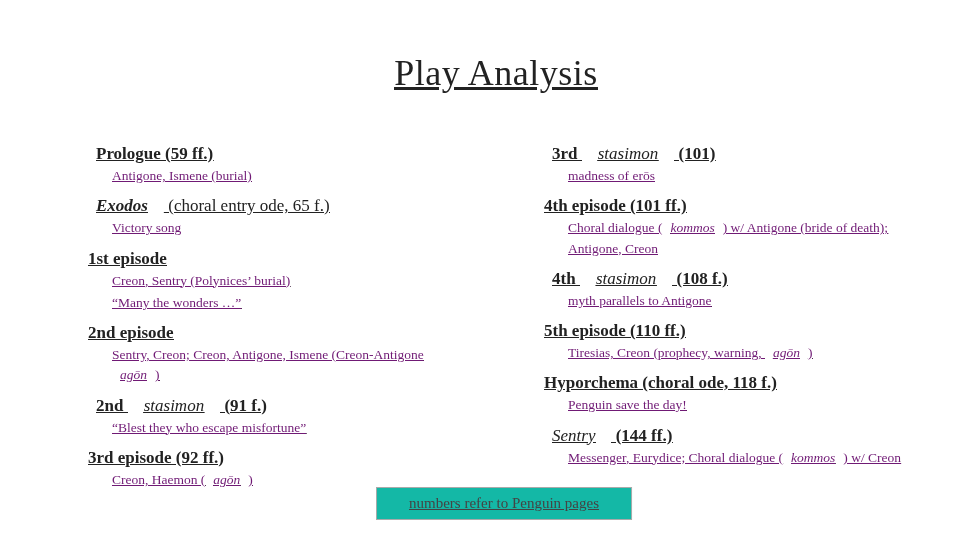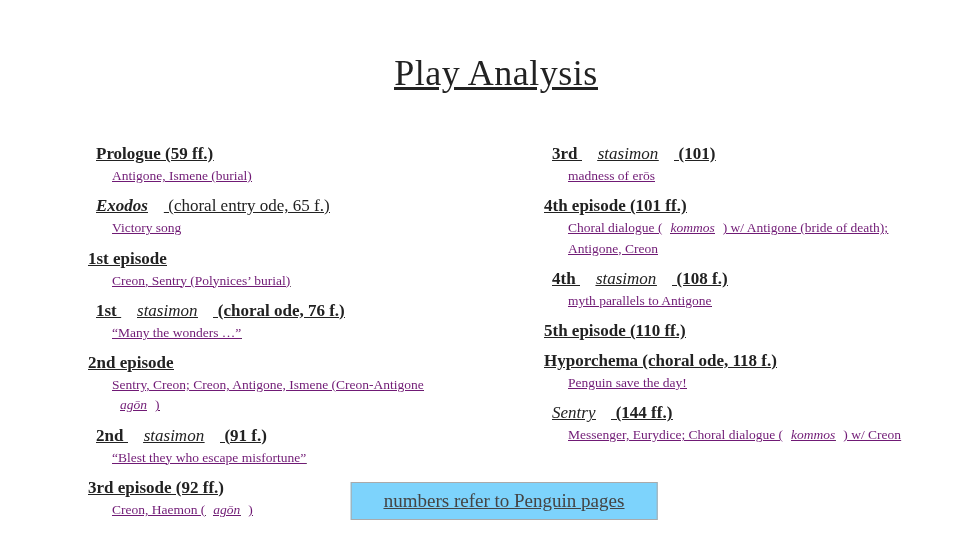--- a/index.html
+++ b/index.html
@@ -74,23 +74,23 @@
       font-weight: bold;
     }
 
     .note-box {
       position: absolute;
       bottom: 28px;
       left: 50%;
       transform: translateX(-50%);
       border: 1.5px solid #aaa;
       padding: 7px 24px;
-      font-size: 19px;
+      font-size: 15px;
       color: #444;
-      background: #7dd3fc;
+      background: #14b8a6;
       white-space: nowrap;
     }
   </style>
 </head>
 <body>
 
 <h1 class="page-title">Play Analysis</h1>
 
 <div class="content">
 
@@ -102,23 +102,20 @@
     <div class="sub-item">Antigone, Ismene (burial)</div>
 
     <div class="parodos-label">
       <em class="italic-label">Exodos</em><span> (choral entry ode, 65 f.)</span>
     </div>
     <div class="sub-item">Victory song</div>
 
     <div class="section-heading">1st episode</div>
     <div class="sub-item">Creon, Sentry (Polynices’ burial)</div>
 
-    <div class="section-heading">
-      <span>1st </span><em>stasimon</em><span> (choral ode, 76 f.)</span>
-    </div>
     <div class="sub-item">“Many the wonders …”</div>
 
     <div class="section-heading">2nd episode</div>
     <div class="sub-item">
       Sentry, Creon; Creon, Antigone, Ismene (Creon-Antigone <em>agōn</em>)
     </div>
 
     <div class="section-heading">
       <span>2nd </span><em>stasimon</em><span> (91 f.)</span>
     </div>
@@ -142,20 +139,23 @@
     <div class="sub-item">
       Choral dialogue (<em>kommos</em>) w/ Antigone (bride of death); Antigone, Creon
     </div>
 
     <div class="section-heading">
       <span>4th </span><em>stasimon</em><span> (108 f.)</span>
     </div>
     <div class="sub-item">myth parallels to Antigone</div>
 
     <div class="section-heading">5th episode (110 ff.)</div>
+    <div class="sub-item">
+      Tiresias, Creon (prophecy, warning, <em>agōn</em>)
+    </div>
 
     <div class="section-heading">Hyporchema (choral ode, 118 f.)</div>
     <div class="sub-item">Penguin save the day!</div>
 
     <div class="section-heading">
       <em>Sentry</em><span> (144 ff.)</span>
     </div>
     <div class="sub-item">
       Messenger, Eurydice; Choral dialogue (<em>kommos</em>) w/ Creon
     </div>

